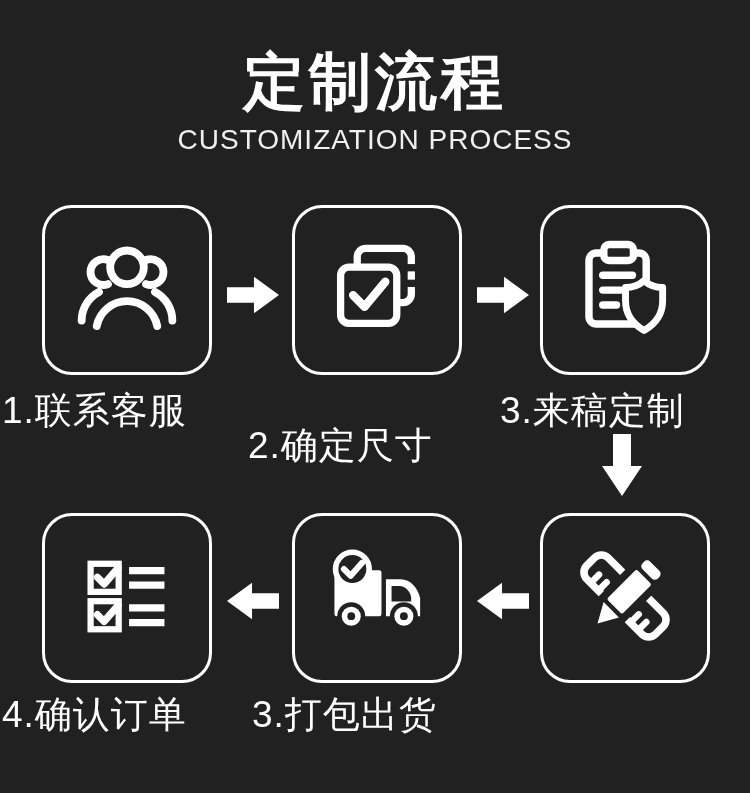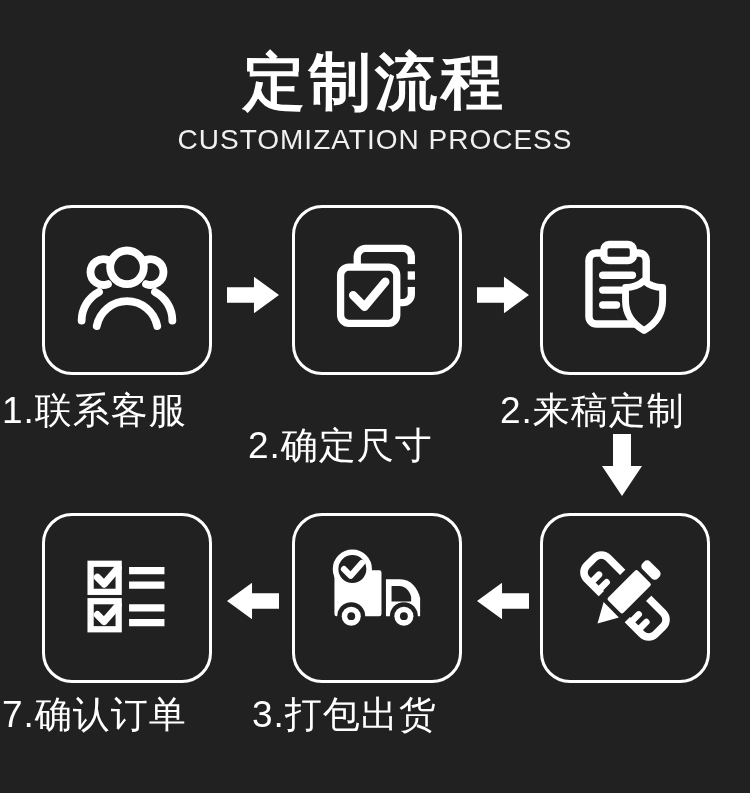--- a/index.html
+++ b/index.html
@@ -90,21 +90,21 @@
         <rect x="30" y="9" width="28" height="15" rx="5" fill="#212121" stroke="#ffffff" stroke-width="7"></rect>
         <g stroke="#ffffff" stroke-width="7" stroke-linecap="round">
           <path d="M29 38 H57"></path>
             <path d="M29 52 H46"></path>
             <path d="M29 66 H42"></path>
         </g>
         <path d="M68 43 C73 47.5 79 49.5 85.5 49.5 L85.5 62 C85.5 74.5 78.5 84 68 90 C57.5 84 50.5 74.5 50.5 62 L50.5 49.5 C57 49.5 63 47.5 68 43 Z" fill="#212121" stroke="#ffffff" stroke-width="6.5" stroke-linejoin="round"></path>
       </svg>
     </span>
   </div>
-  <div class="step-label l3">2.来稿定制</div>
+  <div class="step-label l3">3.来稿定制</div>
 
   <div class="arrow ad">
     <svg width="46" height="62" viewBox="0 0 46 62">
         <polygon points="14,0 32,0 32,32 43,32 23,62 3,32 14,32" fill="#ffffff"></polygon>
       </svg>
   </div>
 
   <div class="step-box b4">
     <span>
       <svg width="108" height="108" viewBox="0 0 100 100">
@@ -167,15 +167,15 @@
         <path d="M21.5 68 L28 74.5 L41.5 59" fill="none" stroke="#ffffff" stroke-width="7" stroke-linecap="round" stroke-linejoin="round"></path>
         <g stroke="#ffffff" stroke-width="7">
           <path d="M52 25.5 H86"></path>
             <path d="M52 39.5 H86"></path>
           <path d="M52 61.5 H86"></path>
             <path d="M52 75.5 H86"></path>
         </g>
       </svg>
     </span>
   </div>
-  <div class="step-label l6">7.确认订单</div>
+  <div class="step-label l6">4.确认订单</div>
 
 </div>
 
 </body></html>

